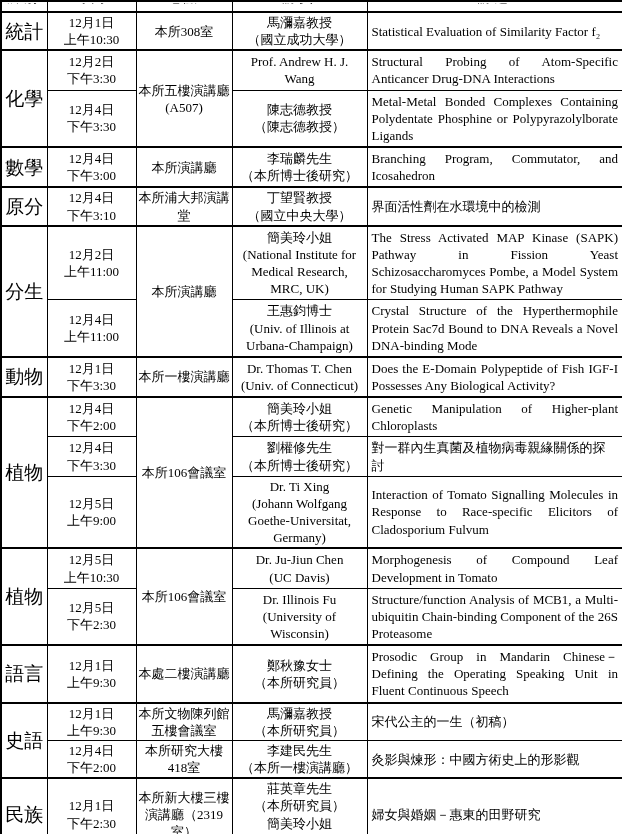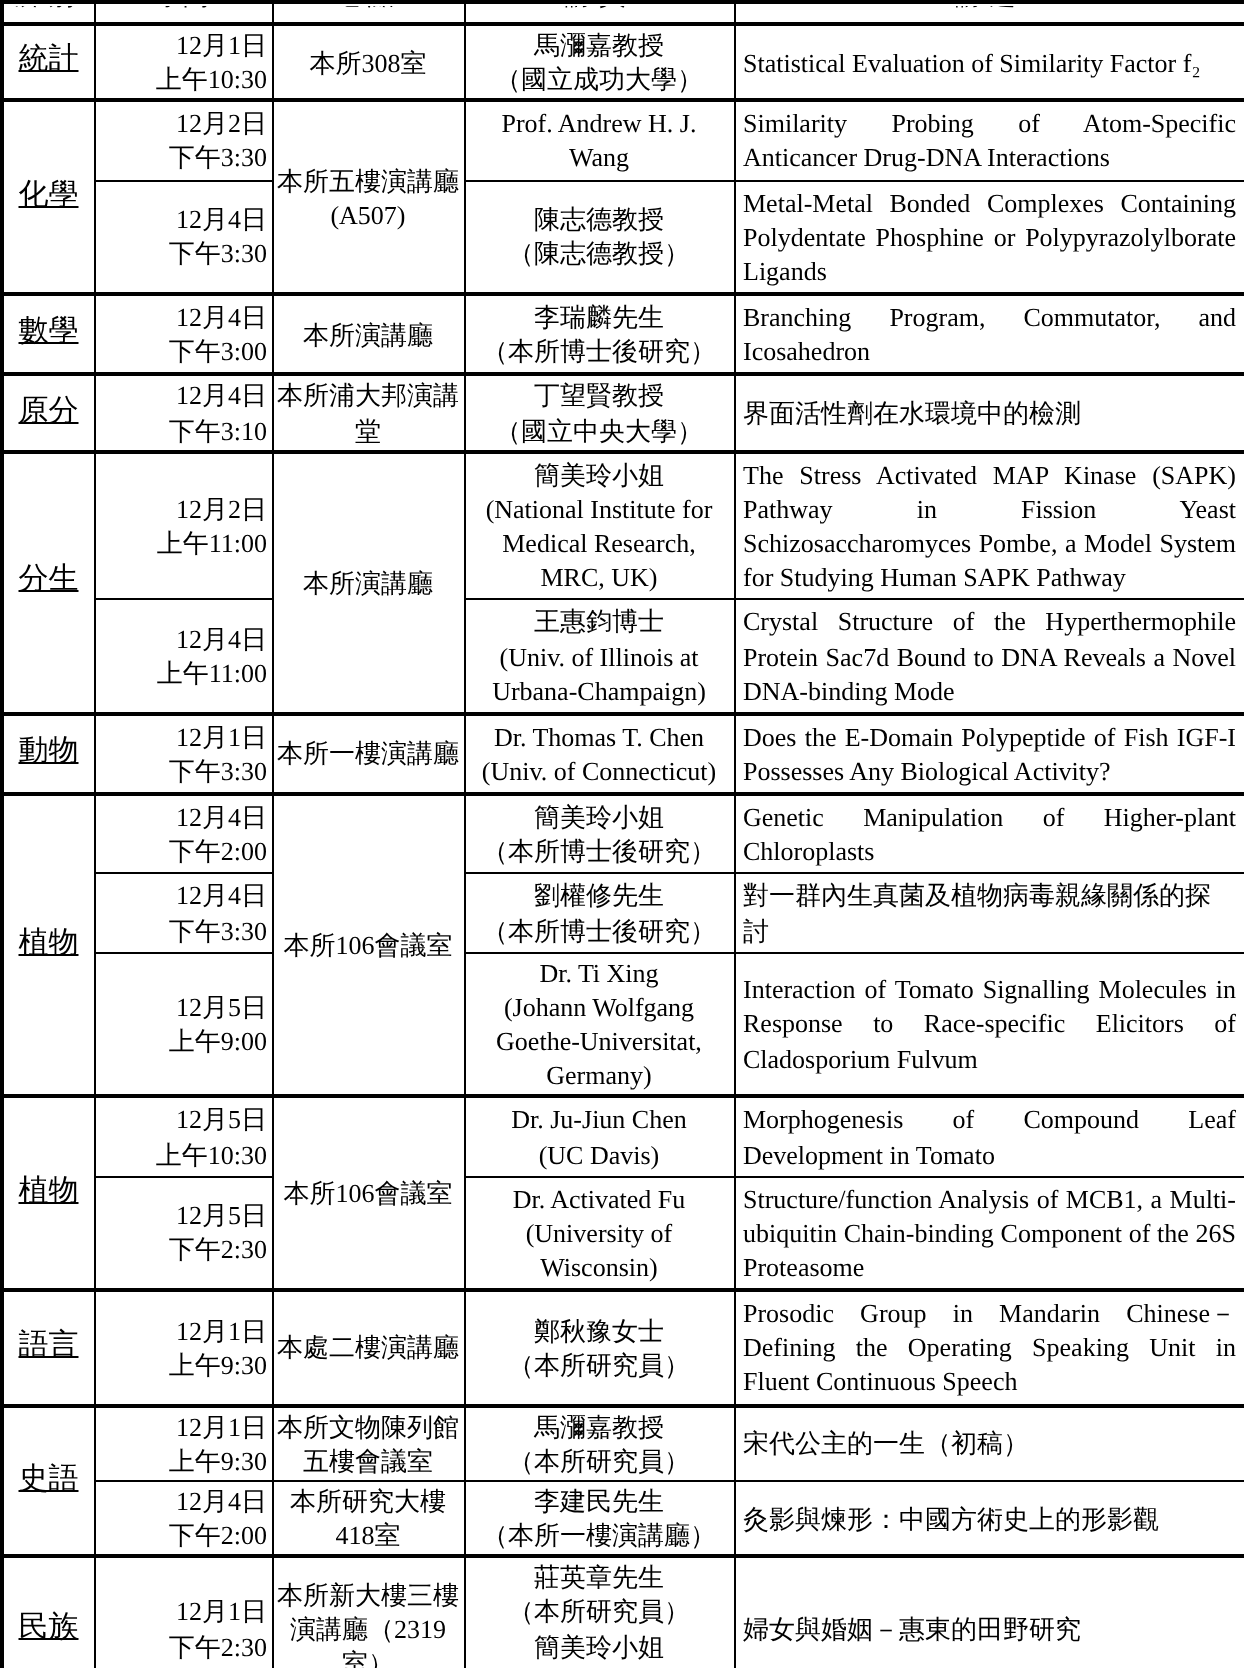--- a/index.html
+++ b/index.html
@@ -3,24 +3,24 @@
 <meta charset="utf-8">
 <style>
   html,body{margin:0;padding:0;background:#ffffff;}
   body{width:622px;height:834px;overflow:hidden;color:#000;
        font-family:"Liberation Serif","DejaVu Serif",serif;}
   table.sched{border-collapse:collapse;table-layout:fixed;width:622px;
               border:2px solid #000;}
   td{border:1px solid #000;padding:1px 2px;vertical-align:middle;
      text-align:center;font-size:13px;line-height:1.32;overflow:hidden;}
   tr.g td{border-top:2px solid #000;}
-  td.c-unit{font-size:15px;text-decoration:underline;}
+  td.c-unit{font-size:19px;}
   td.c-topic{text-align:justify;text-justify:inter-word;padding:2px 4px;font-family:Liberation Serif, serif;}
   td.c-topic.zh{text-align:left;}
-  .two-line div{white-space:nowrap;text-align:right;}
+  .two-line div{white-space:nowrap;}
   tr.hdr td{height:9px;padding:0;vertical-align:bottom;}
   tr.hdr .clip{height:8px;overflow:hidden;position:relative;}
   .clip span{position:absolute;bottom:5px;left:0;right:0;text-align:center;
              font-size:13px;letter-spacing:4px;}
   col.c1{width:46px;}col.c2{width:89px;}col.c3{width:96px;}
   col.c4{width:135px;}col.c5{width:256px;}
 </style>
 </head>
 <body>
 
@@ -79,21 +79,21 @@
 <tr class="g" style="height:38px">
   <td class="c-unit" rowspan="2">化學</td>
   <td class="two-line">
           <div>12月2日</div>
           <div>下午3:30</div>
         </td>
   <td rowspan="2">本所五樓演講廳(A507)</td>
   <td>
           <div>Prof. Andrew H. J. Wang</div>
         </td>
-  <td class="c-topic">Similarity Probing of Atom-Specific Anticancer Drug-DNA Interactions</td>
+  <td class="c-topic">Structural Probing of Atom-Specific Anticancer Drug-DNA Interactions</td>
 </tr>
 <tr style="height:38px">
   <td class="two-line">
           <div>12月4日</div>
           <div>下午3:30</div>
         </td>
   <td>
           <div>陳志德教授</div>
           <div>（陳志德教授）</div>
         </td>
@@ -215,21 +215,21 @@
           <div>(UC Davis)</div>
         </td>
   <td class="c-topic">Morphogenesis of Compound Leaf Development in Tomato</td>
 </tr>
 <tr style="height:50px">
   <td class="two-line">
           <div>12月5日</div>
           <div>下午2:30</div>
         </td>
   <td>
-          <div>Dr. Activated Fu</div>
+          <div>Dr. Illinois Fu</div>
           <div>(University of Wisconsin)</div>
         </td>
   <td class="c-topic">Structure/function Analysis of MCB1, a Multi-ubiquitin Chain-binding Component of the 26S Proteasome</td>
 </tr>
 
 <tr class="g" style="height:52px">
   <td class="c-unit">語言</td>
   <td class="two-line">
           <div>12月1日</div>
           <div>上午9:30</div>

